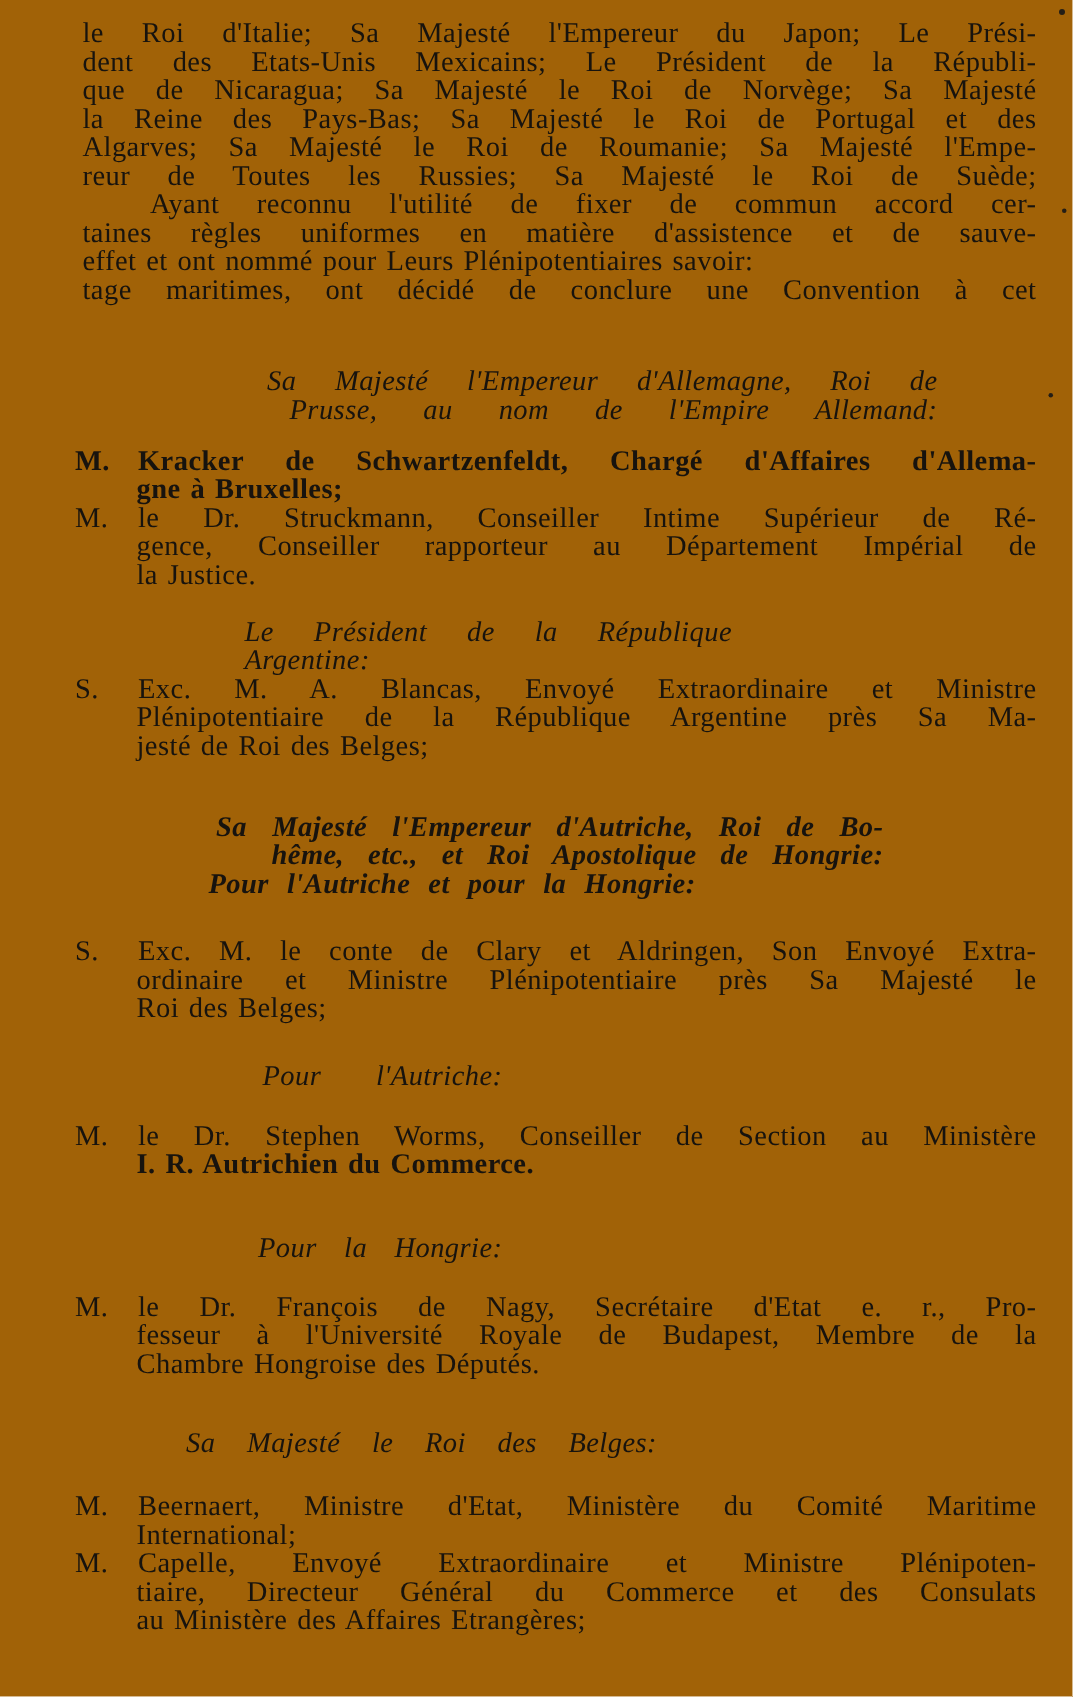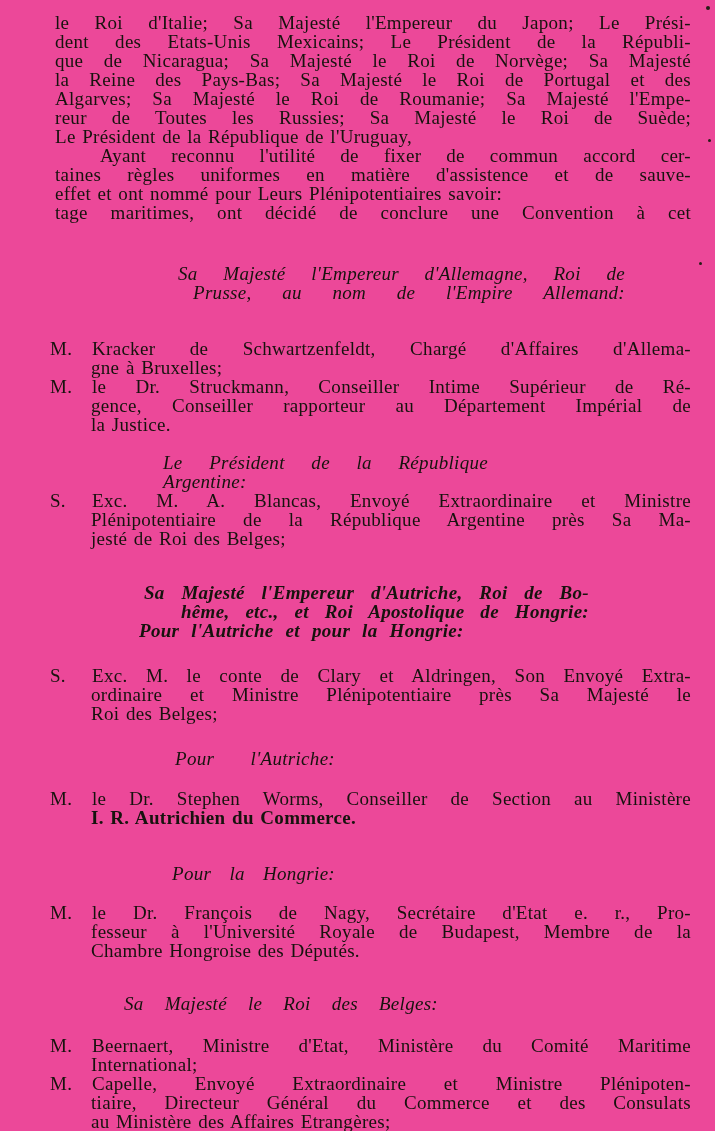--- a/index.html
+++ b/index.html
@@ -1,20 +1,20 @@
 <!DOCTYPE html>
 <html><head>
 <meta charset="utf-8">
 <style>
   html, body { margin: 0; padding: 0; background: #ffffff; }
   .page {
     position: relative;
     width: 715px;
     height: 1131px;
-    background: #ec4899;
+    background: #a16207;
     color: #17130e;
     font-family: "Liberation Serif", "DejaVu Serif", serif;
     overflow: hidden;
   }
   .text-col {
     position: absolute;
     left: 55px;
     top: 13px;
     width: 636px;
     font-size: 19px;
@@ -33,21 +33,21 @@
 
   
   .paragraph .line.find { text-indent: 45px; }
 
   
   .heading { font-style: italic; word-spacing: 7px; }
 
   
   [data-name="heading-germany"]          { margin-top: 42px; margin-left: 123px; width: 447px; }
   [data-name="heading-germany"] .line:nth-child(2) { margin-left: 15px; }
-  [data-name="entry-kracker"]            { margin-top: 37px; }
+  [data-name="entry-kracker"]            { margin-top: 15px; font-weight: bold; }
   [data-name="heading-argentina"]        { margin-top: 19px; margin-left: 108px; width: 325px; }
   [data-name="entry-blancas"]            { }
   [data-name="heading-austria-hungary"]  { margin-top: 35px; margin-left: 84px; width: 450px; font-weight: bold; }
   [data-name="heading-austria-hungary"] .line:nth-child(1) { margin-left: 5px; }
   [data-name="heading-austria-hungary"] .line:nth-child(2) { margin-left: 42px; }
   [data-name="entry-clary"]              { margin-top: 26px; }
   [data-name="heading-pour-autriche"]    { margin-top: 26px; margin-left: 120px; width: 160px; }
   [data-name="entry-worms"]              { margin-top: 21px; }
   [data-name="heading-pour-hongrie"]     { margin-top: 37px; margin-left: 117px; width: 163px; }
   [data-name="entry-nagy"]               { margin-top: 20px; }
@@ -68,21 +68,20 @@
 
 <div class="page" data-name="scanned-document-page">
   <div class="text-col" data-name="text-column">
       <div class="block paragraph" data-name="preamble-sovereigns">
         <div class="line j" data-name="text-line">le Roi d'Italie; Sa Majesté l'Empereur du Japon; Le Prési-</div>
         <div class="line j" data-name="text-line">dent des Etats-Unis Mexicains; Le Président de la Républi-</div>
         <div class="line j" data-name="text-line">que de Nicaragua; Sa Majesté le Roi de Norvège; Sa Majesté</div>
         <div class="line j" data-name="text-line">la Reine des Pays-Bas; Sa Majesté le Roi de Portugal et des</div>
         <div class="line j" data-name="text-line">Algarves; Sa Majesté le Roi de Roumanie; Sa Majesté l'Empe-</div>
         <div class="line j" data-name="text-line">reur de Toutes les Russies; Sa Majesté le Roi de Suède;</div>
-        <div class="line" data-name="text-line">Le Président de la République de l'Uruguay,</div>
       </div>
       <div class="block paragraph" data-name="preamble-agreement">
         <div class="line j find" data-name="text-line">Ayant reconnu l'utilité de fixer de commun accord cer-</div>
         <div class="line j" data-name="text-line">taines règles uniformes en matière d'assistence et de sauve-</div>
         <div class="line" data-name="text-line">effet et ont nommé pour Leurs Plénipotentiaires savoir:</div>
         <div class="line j" data-name="text-line">tage maritimes, ont décidé de conclure une Convention à cet</div>
       </div>
       <div class="block heading" data-name="heading-germany">
         <div class="line j" data-name="text-line">Sa Majesté l'Empereur d'Allemagne, Roi de</div>
         <div class="line j" data-name="text-line">Prusse, au nom de l'Empire Allemand:</div>

